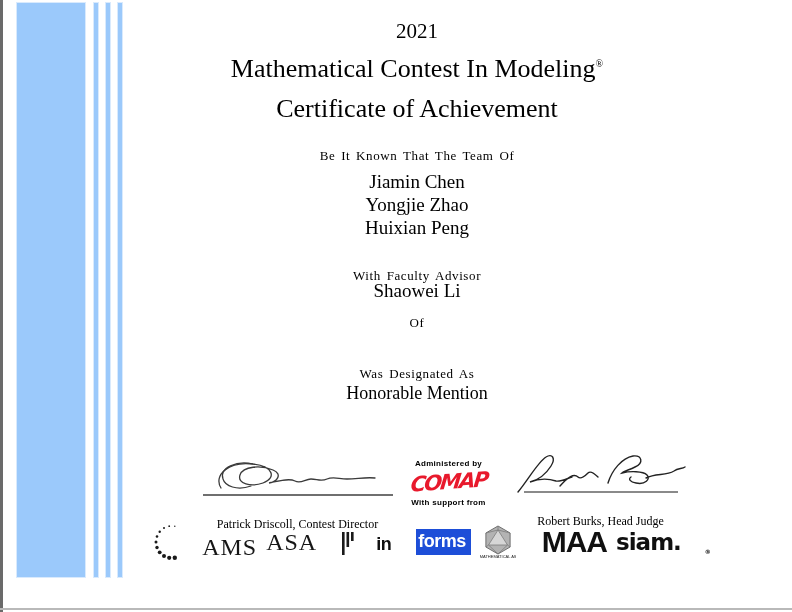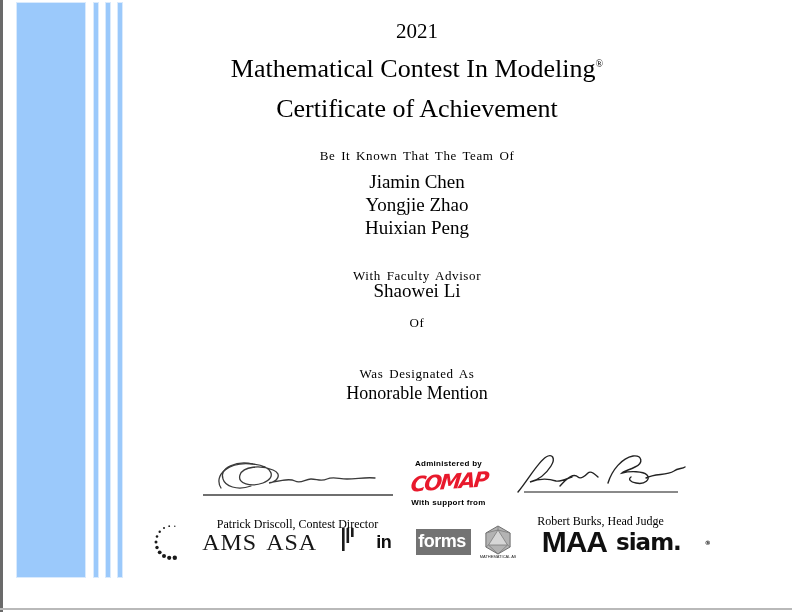--- a/index.html
+++ b/index.html
@@ -45,26 +45,26 @@
   .comap{
     display:inline-block;margin-top:2px;
     font-family:"DejaVu Sans",sans-serif;font-weight:bold;font-style:italic;
     font-size:21px;letter-spacing:-2px;color:var(--comap-red,#e8192c);
     transform:skewX(-10deg) rotate(-4deg);
   }
   .support{margin-top:4px;}
 
   .logos{position:absolute;left:70px;top:523px;width:722px;height:38px;
          display:flex;justify-content:center;align-items:center;gap:9px;}
-  .logo{display:flex;align-items:center;gap:24px;}
+  .logo{display:flex;align-items:flex-end;gap:24px;}
   .ams-text,.asa-text{font-family:"Liberation Serif",serif;font-size:24px;letter-spacing:1px;color:#161616;}
   .asa-bars{margin-left:1px;margin-top:-4px;}
   .informs{font-family:"Liberation Sans",sans-serif;font-weight:bold;font-size:18px;letter-spacing:-0.5px;}
   .informs .in{color:#101010;margin-left:12px;}
-  .informs .forms{background:#737373;color:#fff;padding:2px 5px 3px 2px;margin-left:1px;}
+  .informs .forms{background:#1d4ed8;color:#fff;padding:2px 5px 3px 2px;margin-left:1px;}
   .maa-iconcol{display:flex;flex-direction:column;align-items:center;margin-right:2px;}
   .maa-tag{font-family:"Liberation Sans",sans-serif;font-size:4px;color:#222;width:36px;
            overflow:hidden;white-space:nowrap;line-height:4px;}
   .maa-text{font-family:"Liberation Sans",sans-serif;font-weight:bold;font-size:30px;
             letter-spacing:-1px;color:#101010;}
   .siam{font-family:"DejaVu Sans",sans-serif;font-weight:bold;font-size:23px;
         letter-spacing:-1px;color:#101010;}
   .siam sup{font-size:6px;}
   .abs{position:absolute;}
 </style>

